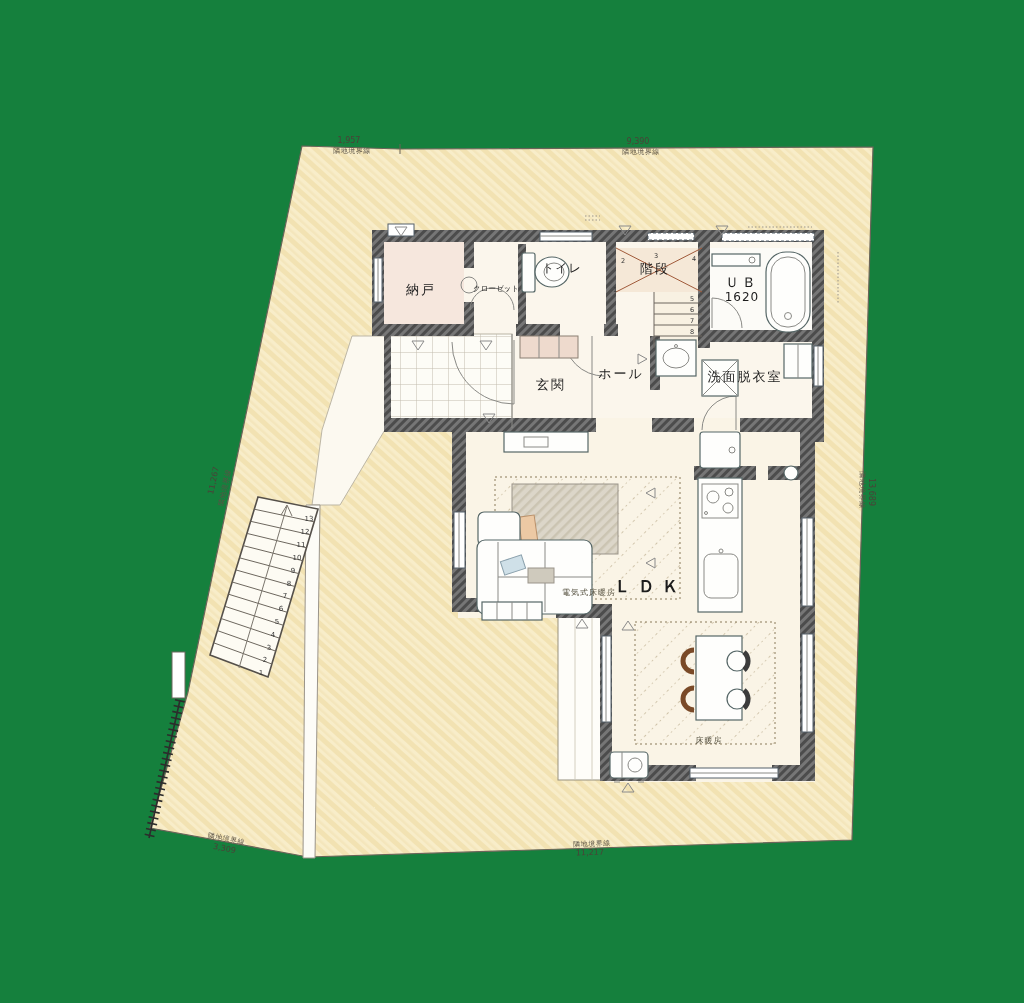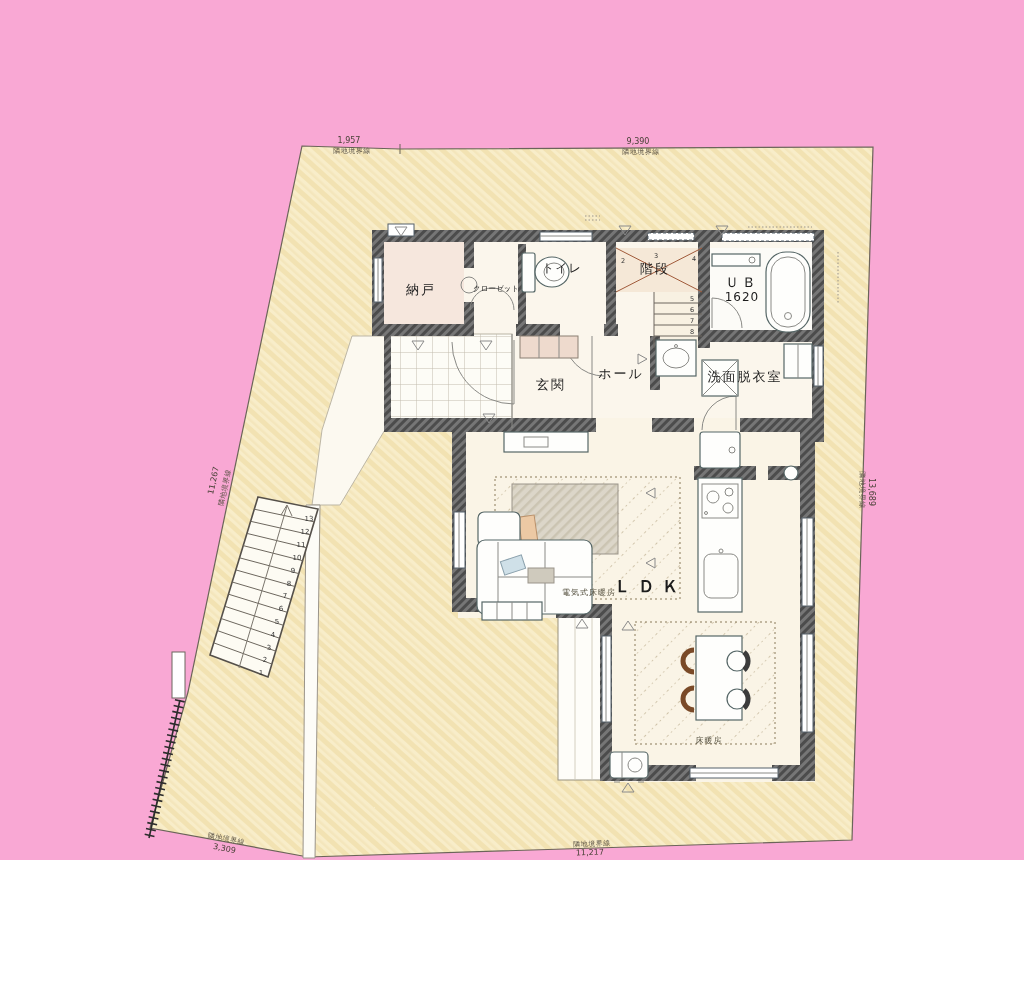--- a/index.html
+++ b/index.html
@@ -1,16 +1,16 @@
 <!DOCTYPE html>
 <html><head>
 <meta charset="utf-8">
 <style>
   html,body{margin:0;padding:0;background:#ffffff;}
-  .stage{position:relative;width:1024px;height:860px;background:#f9a8d4;overflow:hidden;
+  .stage{position:relative;width:1024px;height:1003px;background:#15803d;overflow:hidden;
          font-family:"DejaVu Sans","Liberation Sans",sans-serif;}
   svg{position:absolute;left:0;top:0;}
   text{font-family:"DejaVu Sans","Liberation Sans",sans-serif;fill:#333;}
   .bl{font-size:7px;fill:#5a5245;letter-spacing:.5px;}
   .bd{font-size:8px;fill:#4a4238;}
   .room{font-size:13px;fill:#1c1c1c;letter-spacing:2px;}
   .room-m{font-size:12px;fill:#1c1c1c;letter-spacing:1px;}
   .room-s{font-size:7.5px;fill:#222;letter-spacing:0;}
   .room-l{font-size:17px;fill:#1c1c1c;letter-spacing:7px;font-weight:bold;}
   .ub{font-size:14px;fill:#1c1c1c;letter-spacing:3px;}

